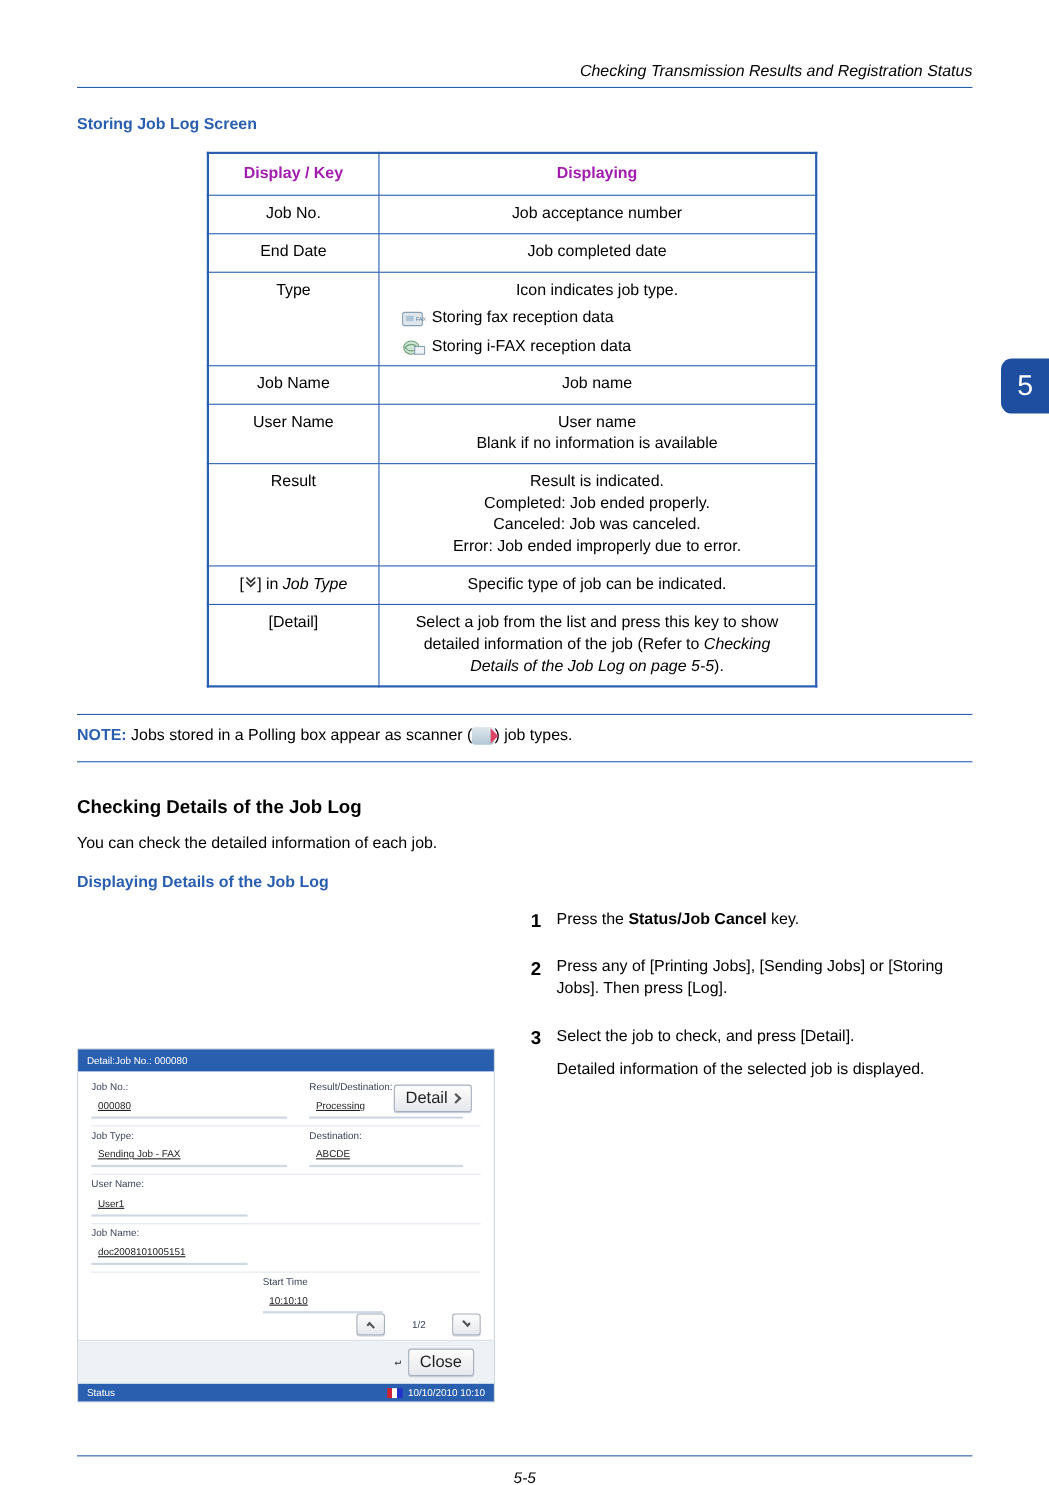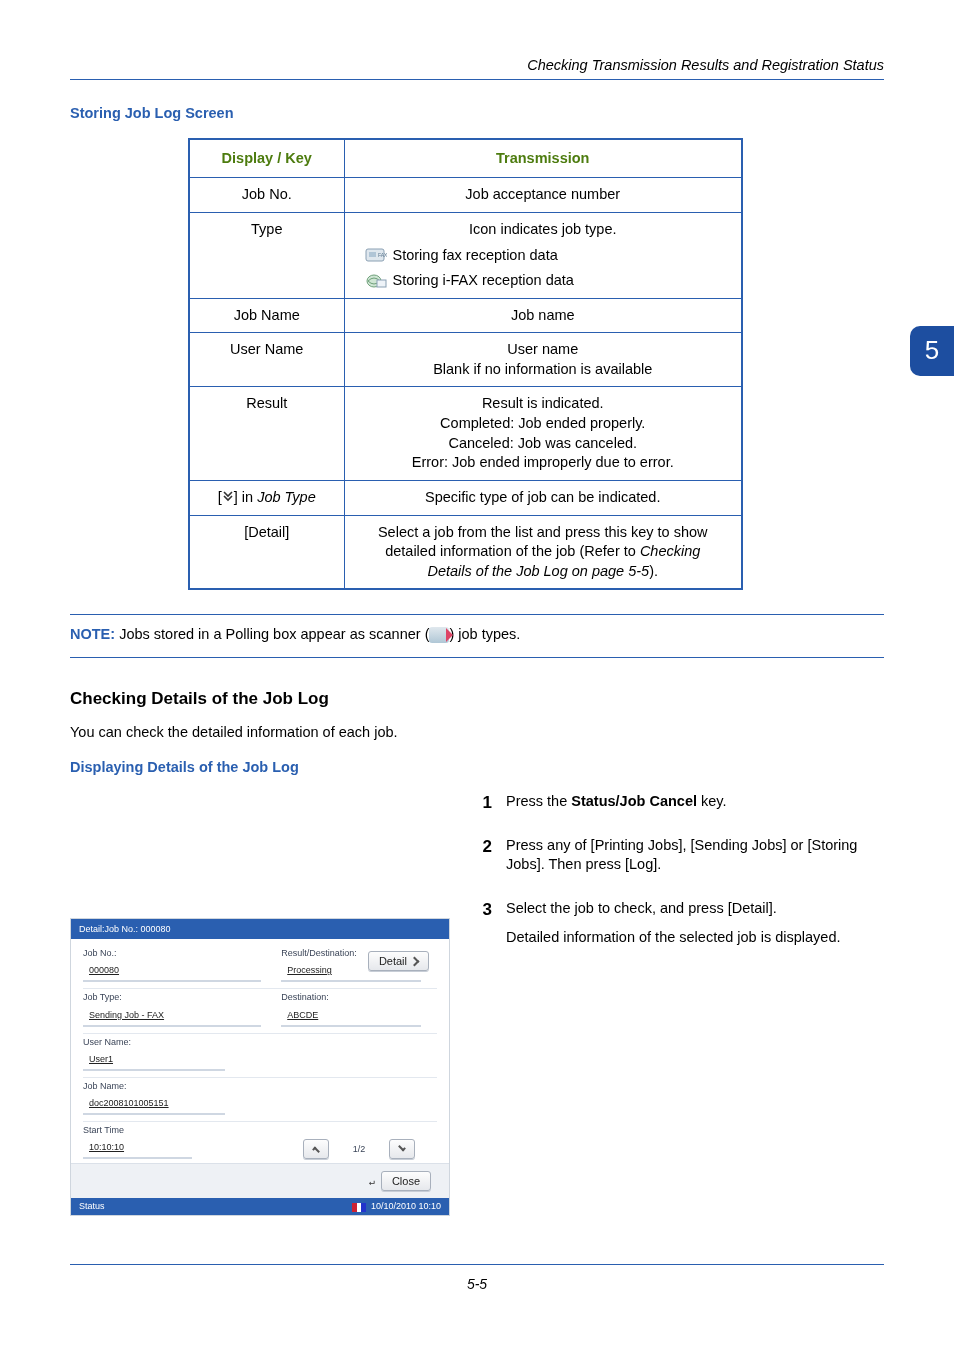--- a/index.html
+++ b/index.html
@@ -42,21 +42,21 @@
     border: 2px solid #2a5fb0;
   }
   table.desc-table th, table.desc-table td {
     border: 1px solid #2a5fb0;
     padding: 7px 20px;
     vertical-align: top;
     font-size: 14.5px;
     text-align: center;
   }
   table.desc-table th {
-    color: #4d7c0f;
+    color: #a21caf;
     font-weight: bold;
     padding: 9px 10px;
   }
   table.desc-table th:first-child { width: 155px; }
   .icon-line { display:flex; align-items:center; gap:6px; margin-top:6px;}
   .mini-icon {
     width:22px; height:18px; display:inline-flex; align-items:center; justify-content:center;
   }
   .note-rule{ height:1px; background:#2a5fb0; margin:12px 0 10px; }
   .note-line { font-size:14.5px; margin-bottom:10px;}
@@ -107,21 +107,21 @@
     color:#222;
     width:90%;
     margin-top:2px;
     text-decoration:underline;
   }
   .ui-sep { border-top:1px solid #e3e8ef; margin-top:4px; }
   .ui-btn {
     background:linear-gradient(#fdfdfd,#e6e8ec);
     border:1px solid #a8b0bc;
     border-radius:3px;
-    font-size:11px;
+    font-size:15px;
     padding:3px 10px;
     color:#222;
     display:inline-flex;
     align-items:center;
     gap:4px;
     box-shadow:0 1px 0 #c7cdd6;
   }
   .ui-detail-btn { position:absolute; top:12px; right:20px; }
   .pager-row { display:flex; justify-content:flex-end; align-items:center; gap:24px; padding:6px 20px 6px 12px;}
   .pg-btn { width:26px; height:20px; display:inline-flex; align-items:center; justify-content:center;}
@@ -170,27 +170,31 @@
 <div class="header-right">Checking Transmission Results and Registration Status</div>
 <div class="top-rule"></div>
 
 <div class="sec-title">Storing Job Log Screen</div>
 
 <div class="tbl-wrap">
 <table class="desc-table">
   <thead>
     <tr>
       <th>Display / Key</th>
-      <th>Transmission</th>
+      <th>Displaying</th>
     </tr>
   </thead>
   <tbody>
     <tr>
       <td>Job No.</td>
       <td>Job acceptance number</td>
+    </tr>
+    <tr>
+      <td>End Date</td>
+      <td>Job completed date</td>
     </tr>
     <tr>
       <td>Type</td>
       <td>
         <div>Icon indicates job type.</div>
         <div class="icon-line">
           <span class="mini-icon">
             <svg width="22" height="18">
                     <rect x="1" y="3" width="18" height="12" rx="2" fill="#dfe7ee" stroke="#8aa0b3"></rect>
                     <rect x="4" y="6" width="7" height="5" fill="#b0c5d6"></rect>
@@ -293,21 +297,21 @@
             <div class="ui-label">User Name:</div>
             <div class="ui-val" style="width:40%;">User1</div>
           </div>
         </div>
         <div class="ui-row ui-sep">
           <div class="ui-left" style="width:100%;">
             <div class="ui-label">Job Name:</div>
             <div class="ui-val" style="width:40%;">doc2008101005151</div>
           </div>
         </div>
-        <div class="ui-row ui-sep" style="align-items:flex-end;">
+        <div class="ui-row ui-sep" style="align-items:flex-end;flex-direction:column;">
           <div class="ui-left">
             <div class="ui-label">Start Time</div>
             <div class="ui-val" style="width:55%;">10:10:10</div>
           </div>
           <div class="ui-right">
             <div class="pager-row" style="padding:0;justify-content:center;">
               <span class="ui-btn pg-btn">
                     <span class="chev chev-up" style="width:7px;height:7px;margin-top:3px;"></span>
                   </span>
               <span>1/2</span>

